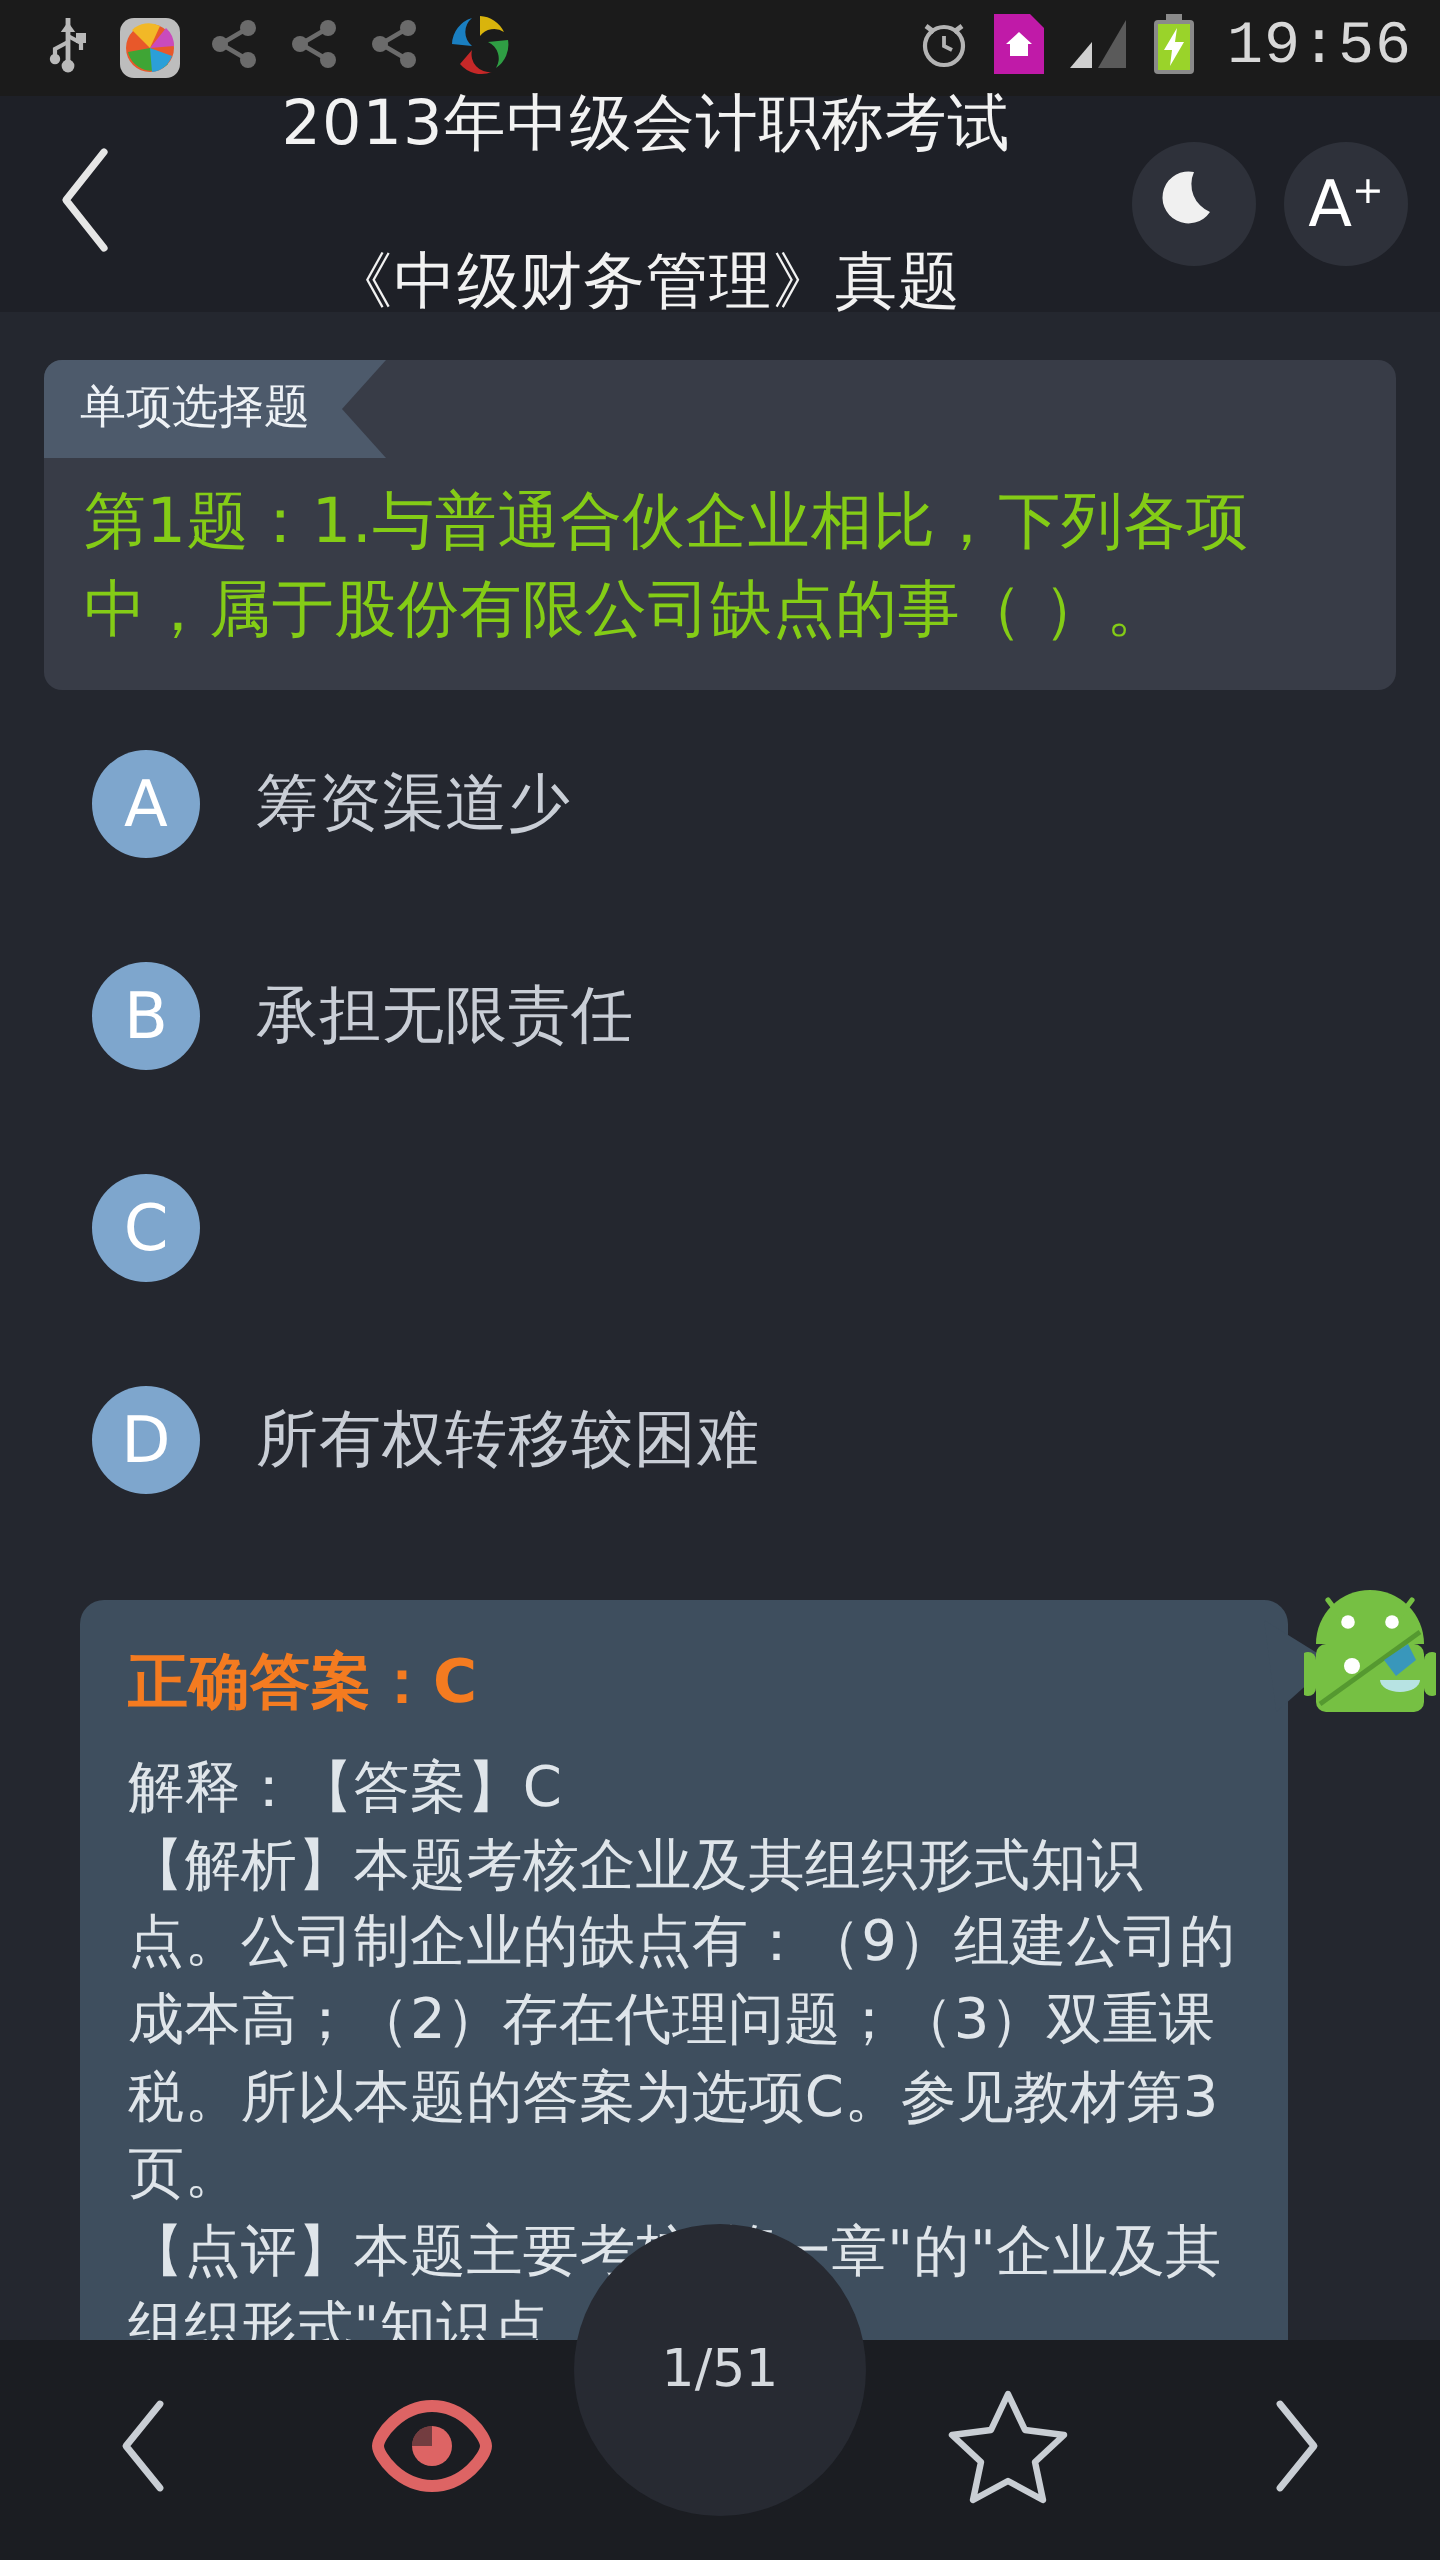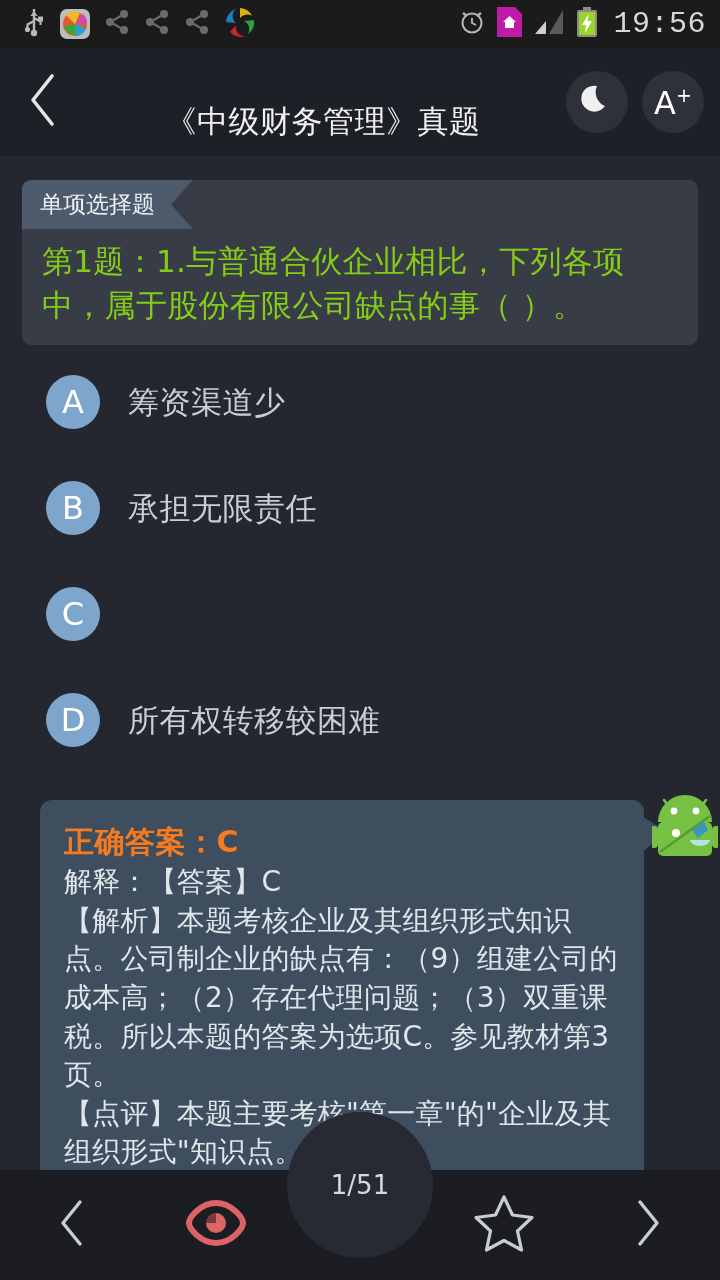--- a/index.html
+++ b/index.html
@@ -103,21 +103,21 @@
     position:relative; background:#3e4e5e;
     border-radius:12px; padding:22px 24px 24px 24px;
   }
   .answer::after {
     content:""; position:absolute; right:-22px; top:10px;
     width:34px; height:46px; background:#3e4e5e;
     clip-path:polygon(0 0, 100% 46%, 18% 100%);
   }
   .ans-head {
     color:#f47b20; font-size:30px; font-weight:bold;
-    line-height:1.3; margin-bottom:2px; letter-spacing:0.5px;
+    line-height:1.3; margin-bottom:14px; letter-spacing:0.5px;
   }
   .ans-body {
     color:#dfe5ea; font-size:28px; line-height:1.38;
     white-space:pre-wrap; letter-spacing:0.2px;
   }
 
   
   .mascot { position:absolute; left:652px; top:792px; }
 
   
@@ -240,20 +240,21 @@
   <div class="header">
     <div class="back-btn">
       <span>
         <svg width="34" height="56" viewBox="0 0 34 56">
           <path d="M26 4 L7 28 L26 52" stroke="#e6e6e6" stroke-width="3.6" fill="none" stroke-linecap="round" stroke-linejoin="round"></path>
         </svg>
       </span>
     </div>
 
     <div class="hdr-title">
+      <span>2013年中级会计职称考试</span>
       <span class="l2">《中级财务管理》真题</span>
     </div>
 
     <div class="round-btn moon">
       <span>
         <svg width="40" height="40" viewBox="0 0 40 40">
           <path d="M28 26 A13 13 0 1 1 20 6 A15 15 0 0 0 28 26 Z" fill="#f0f0f0"></path>
         </svg>
       </span>
     </div>

